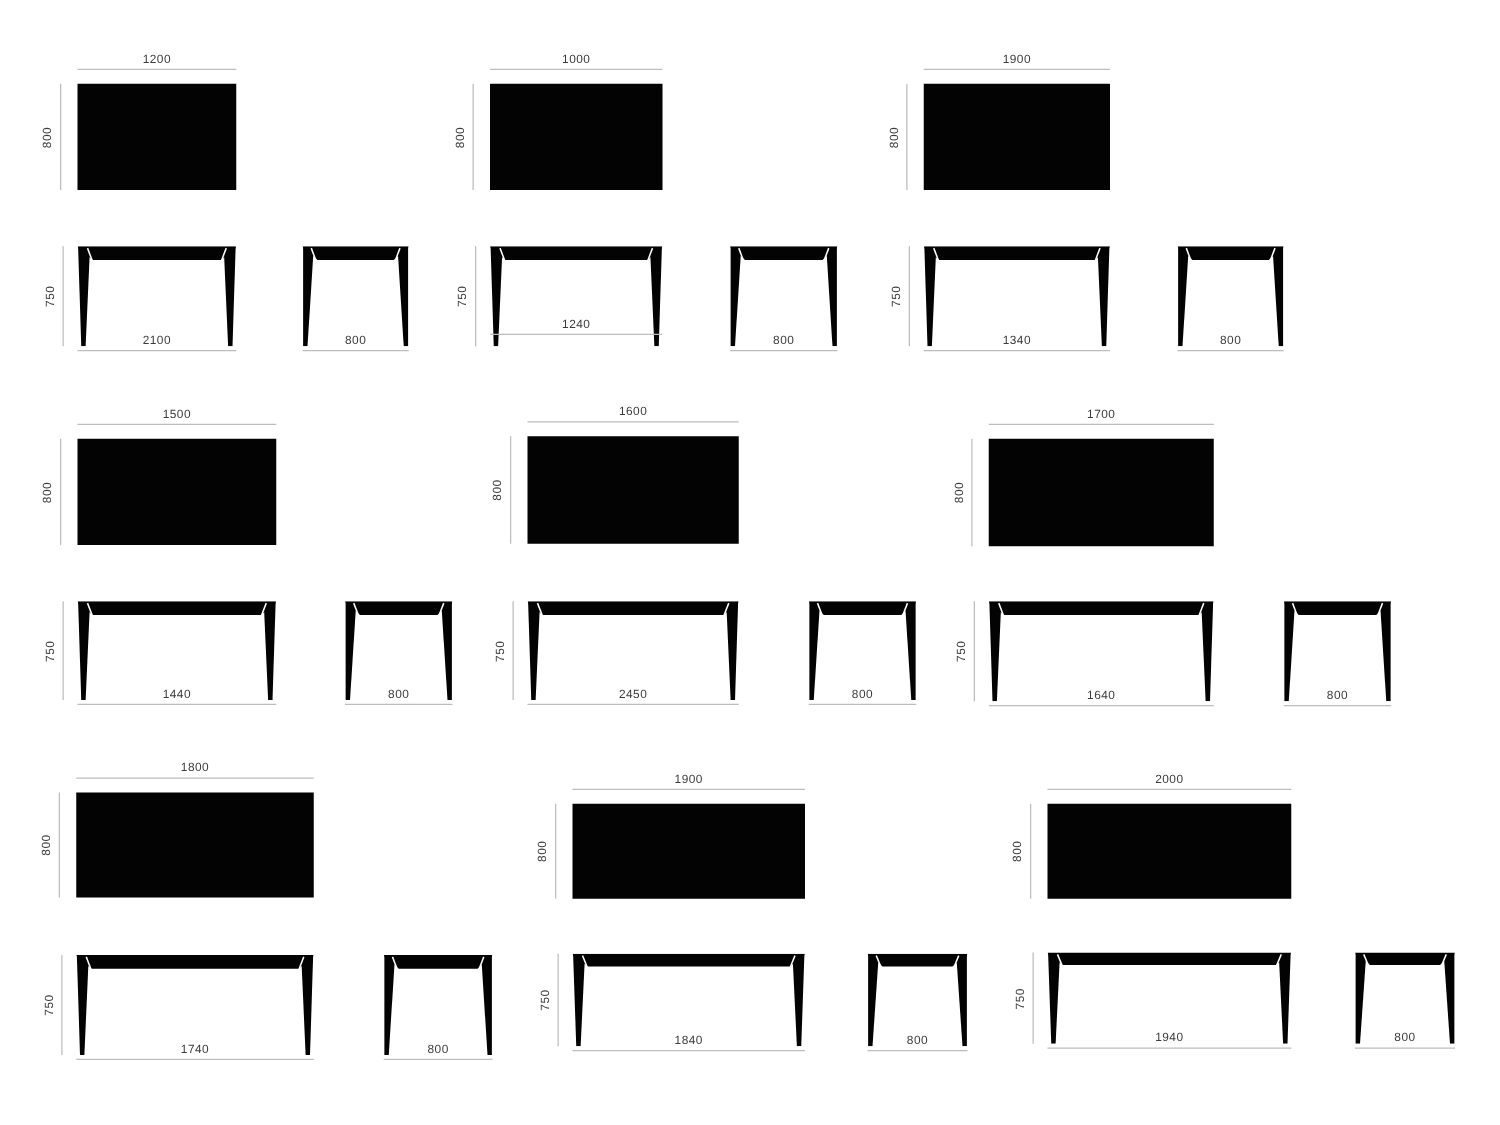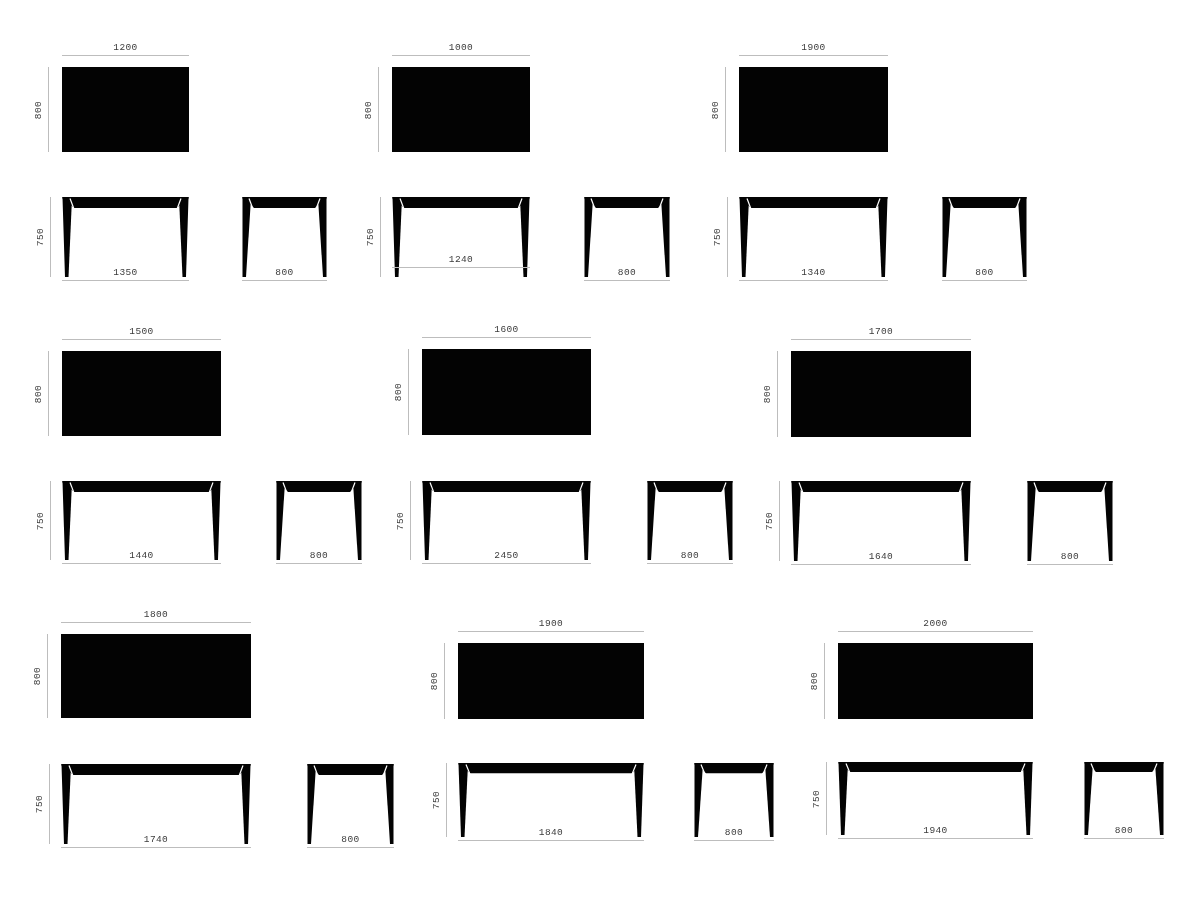--- a/index.html
+++ b/index.html
@@ -1,20 +1,20 @@
 <!DOCTYPE html>
 <html><head>
 <meta charset="utf-8">
 <style>
   html,body{margin:0;padding:0;background:#ffffff;}
   #canvas{
     position:relative;
     width:1200px;height:900px;
     background:#ffffff;
-    font-family:Liberation Mono, monospace;
+    font-family:Liberation Sans, sans-serif;
     overflow:hidden;
   }
   .cell{position:absolute;left:0;top:0;width:0;height:0;}
   .abs{position:absolute;}
   .dim-text{
     font-size:9.5px;
     letter-spacing:0.4px;
     color:#3c3c3c;
     line-height:10px;
     white-space:nowrap;
@@ -49,21 +49,21 @@
       </div>
       <svg width="127" height="80" style="left: 62px; top: 197px;">
         <polygon points="0,0 127,0 125,4.5600000000000005 2,4.5600000000000005" fill="#030303"></polygon>
         <polygon points="4,3.5600000000000005 123,3.5600000000000005 115,11.040000000000001 12,11.040000000000001" fill="#030303"></polygon>
         <polygon points="0.5,1 10,1 6.5,80 3,80" fill="#030303"></polygon>
         <polygon points="126.5,1 117,1 120.5,80 124,80" fill="#030303"></polygon>
         <line x1="8" y1="1.5" x2="12" y2="12.040000000000001" stroke="#ffffff" stroke-width="1.2"></line>
         <line x1="119" y1="1.5" x2="115" y2="12.040000000000001" stroke="#ffffff" stroke-width="1.2"></line>
       </svg>
       <div class="hdim abs" style="left: 62px; top: 268px; width: 127px;">
-        <div class="dim-text">1350</div>
+        <div class="dim-text">2100</div>
         <div class="dim-line"></div>
       </div>
       <svg width="85" height="80" style="left: 242px; top: 197px;">
         <polygon points="0,0 85,0 83,4.5600000000000005 2,4.5600000000000005" fill="#030303"></polygon>
         <polygon points="4,3.5600000000000005 81,3.5600000000000005 73,11.040000000000001 12,11.040000000000001" fill="#030303"></polygon>
         <polygon points="0.5,1 9,1 4,80 0.5,80" fill="#030303"></polygon>
         <polygon points="84.5,1 76,1 81,80 84.5,80" fill="#030303"></polygon>
         <line x1="7" y1="1.5" x2="11" y2="12.040000000000001" stroke="#ffffff" stroke-width="1.2"></line>
         <line x1="78" y1="1.5" x2="74" y2="12.040000000000001" stroke="#ffffff" stroke-width="1.2"></line>
       </svg>

